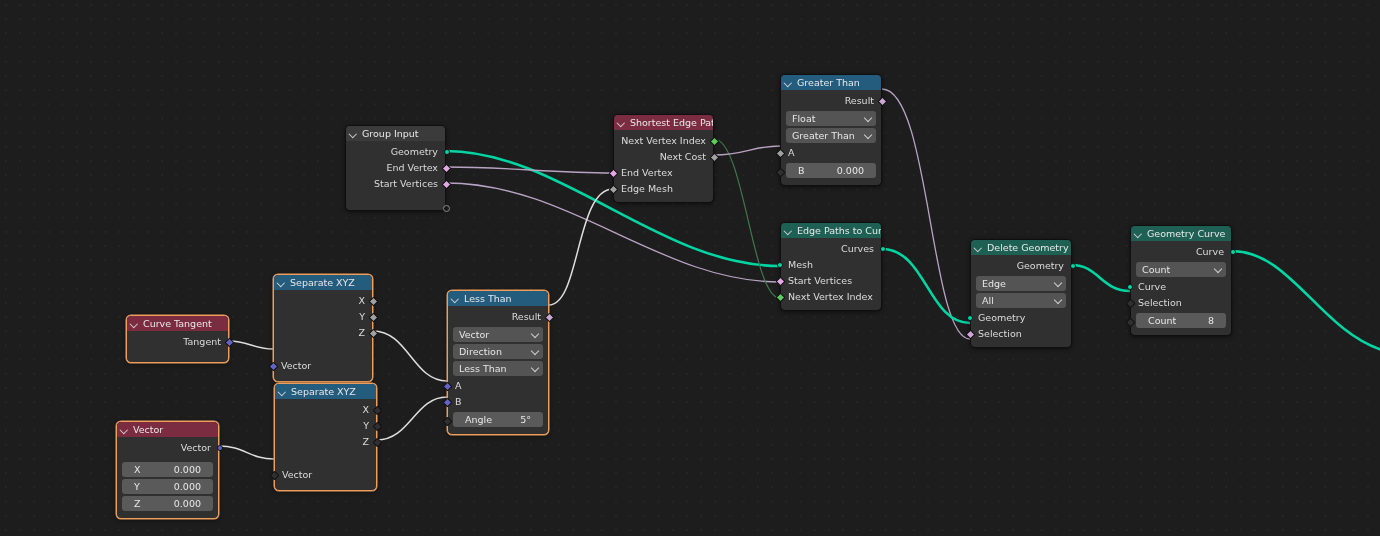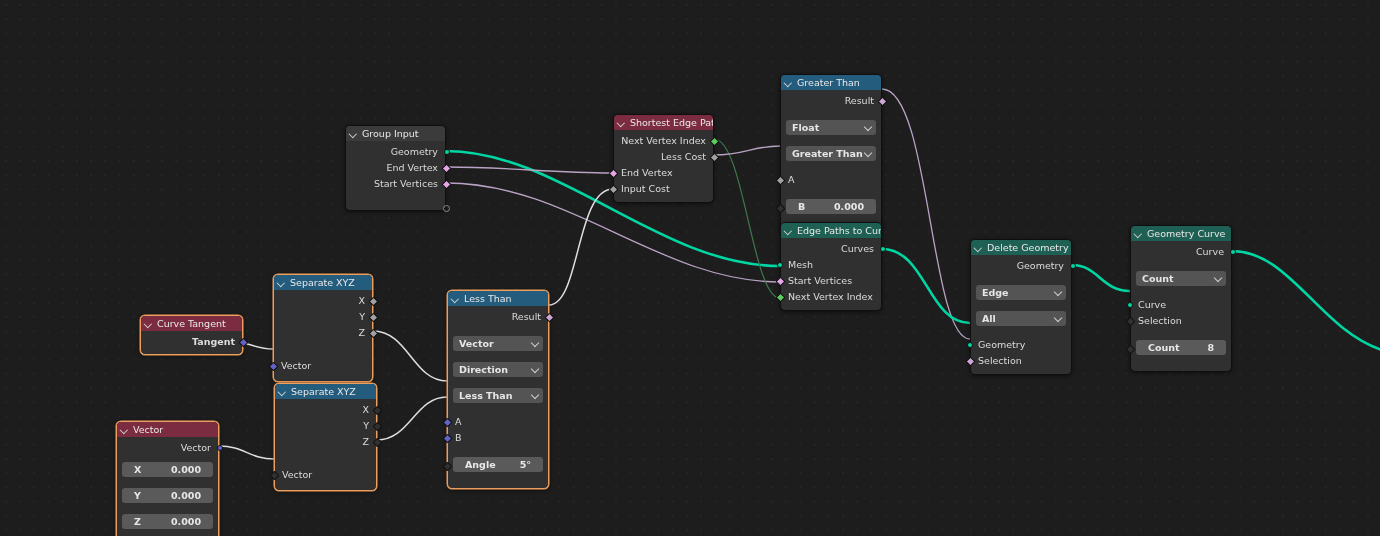--- a/index.html
+++ b/index.html
@@ -115,32 +115,31 @@
 
   .s-geo    { background: #00d6a3; }
   .s-field  { background: #e6a5e6; }
   .s-vec    { background: #6363c7; }
   .s-int    { background: #5ccc5c; }
   .s-float  { background: #a1a1a1; }
   .s-bool   { background: #cca6d6; }
 
   
   .wdg {
-    margin: 11px 5px;
+    margin: 2px 5px;
     height: 15px;
     border-radius: 3px;
     background: #545454;
     font-size: 9.5px;
     color: #e6e6e6;
     display: flex;
     align-items: center;
     padding: 0 6px;
     position: relative;
     box-sizing: border-box;
-    font-weight: bold;
   }
   .wdg.select { background: #545454; }
   .wdg .chevd {
     position: absolute;
     right: 5px; top: 50%;
     width: 5px; height: 5px;
     margin-top: -3.5px;
     border-right: 1.1px solid #cfcfcf;
     border-bottom: 1.1px solid #cfcfcf;
     transform: rotate(45deg);
@@ -233,30 +232,30 @@
     <div class="hdr hdr-red">
       <span class="chev"></span>
       <span>Shortest Edge Paths</span>
     </div>
     <div class="body">
       <div class="row out">
         <span>Next Vertex Index</span>
         <span class="sock right diamond s-int"></span>
       </div>
       <div class="row out">
-        <span>Less Cost</span>
+        <span>Next Cost</span>
         <span class="sock right diamond s-float"></span>
       </div>
       <div class="row in">
         <span class="sock left diamond s-field"></span>
         <span>End Vertex</span>
       </div>
       <div class="row in">
         <span class="sock left diamond s-float"></span>
-        <span>Input Cost</span>
+        <span>Edge Mesh</span>
       </div>
     </div>
   </div>
 
   <div class="node" style="left:780px; top:74px; width:102px;">
     <div class="hdr hdr-blue">
       <span class="chev"></span>
       <span>Greater Than</span>
     </div>
     <div class="body">
@@ -455,26 +454,26 @@
         <span>Z</span>
         <span class="sock right diamond s-float hollow"></span>
       </div>
       <div class="row in" style="margin-top:17px;">
         <span class="sock left diamond s-vec hollow"></span>
         <span>Vector</span>
       </div>
     </div>
   </div>
 
-  <div class="node selected" style="left:140px; top:315px; width:103px;">
+  <div class="node selected" style="left:126px; top:315px; width:103px;">
     <div class="hdr hdr-red">
       <span class="chev"></span>
       <span>Curve Tangent</span>
     </div>
-    <div class="body" style="padding-bottom:4px;font-weight:bold;">
+    <div class="body" style="padding-bottom:12px;">
       <div class="row out">
         <span>Tangent</span>
         <span class="sock right diamond s-vec"></span>
       </div>
     </div>
   </div>
 
   <div class="node selected" style="left:116px; top:421px; width:103px;">
     <div class="hdr hdr-red">
       <span class="chev"></span>

